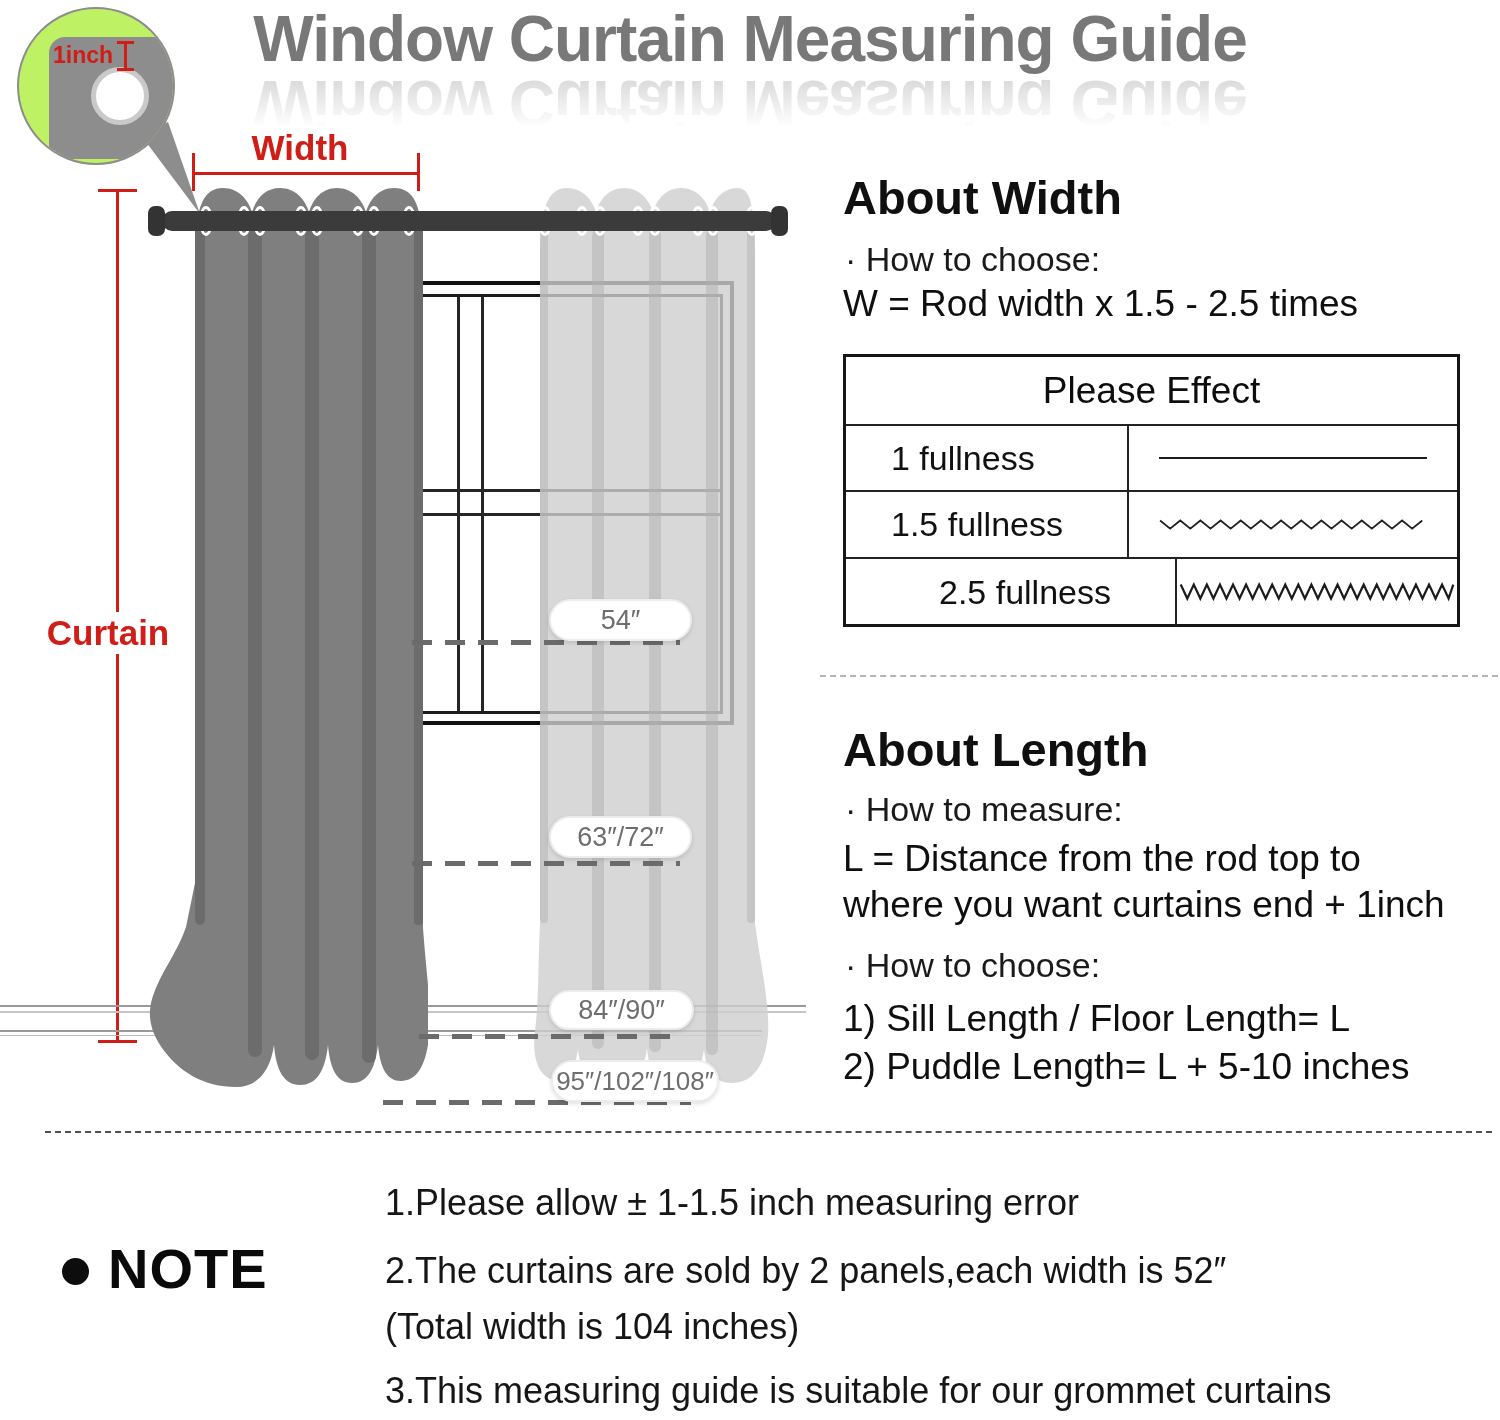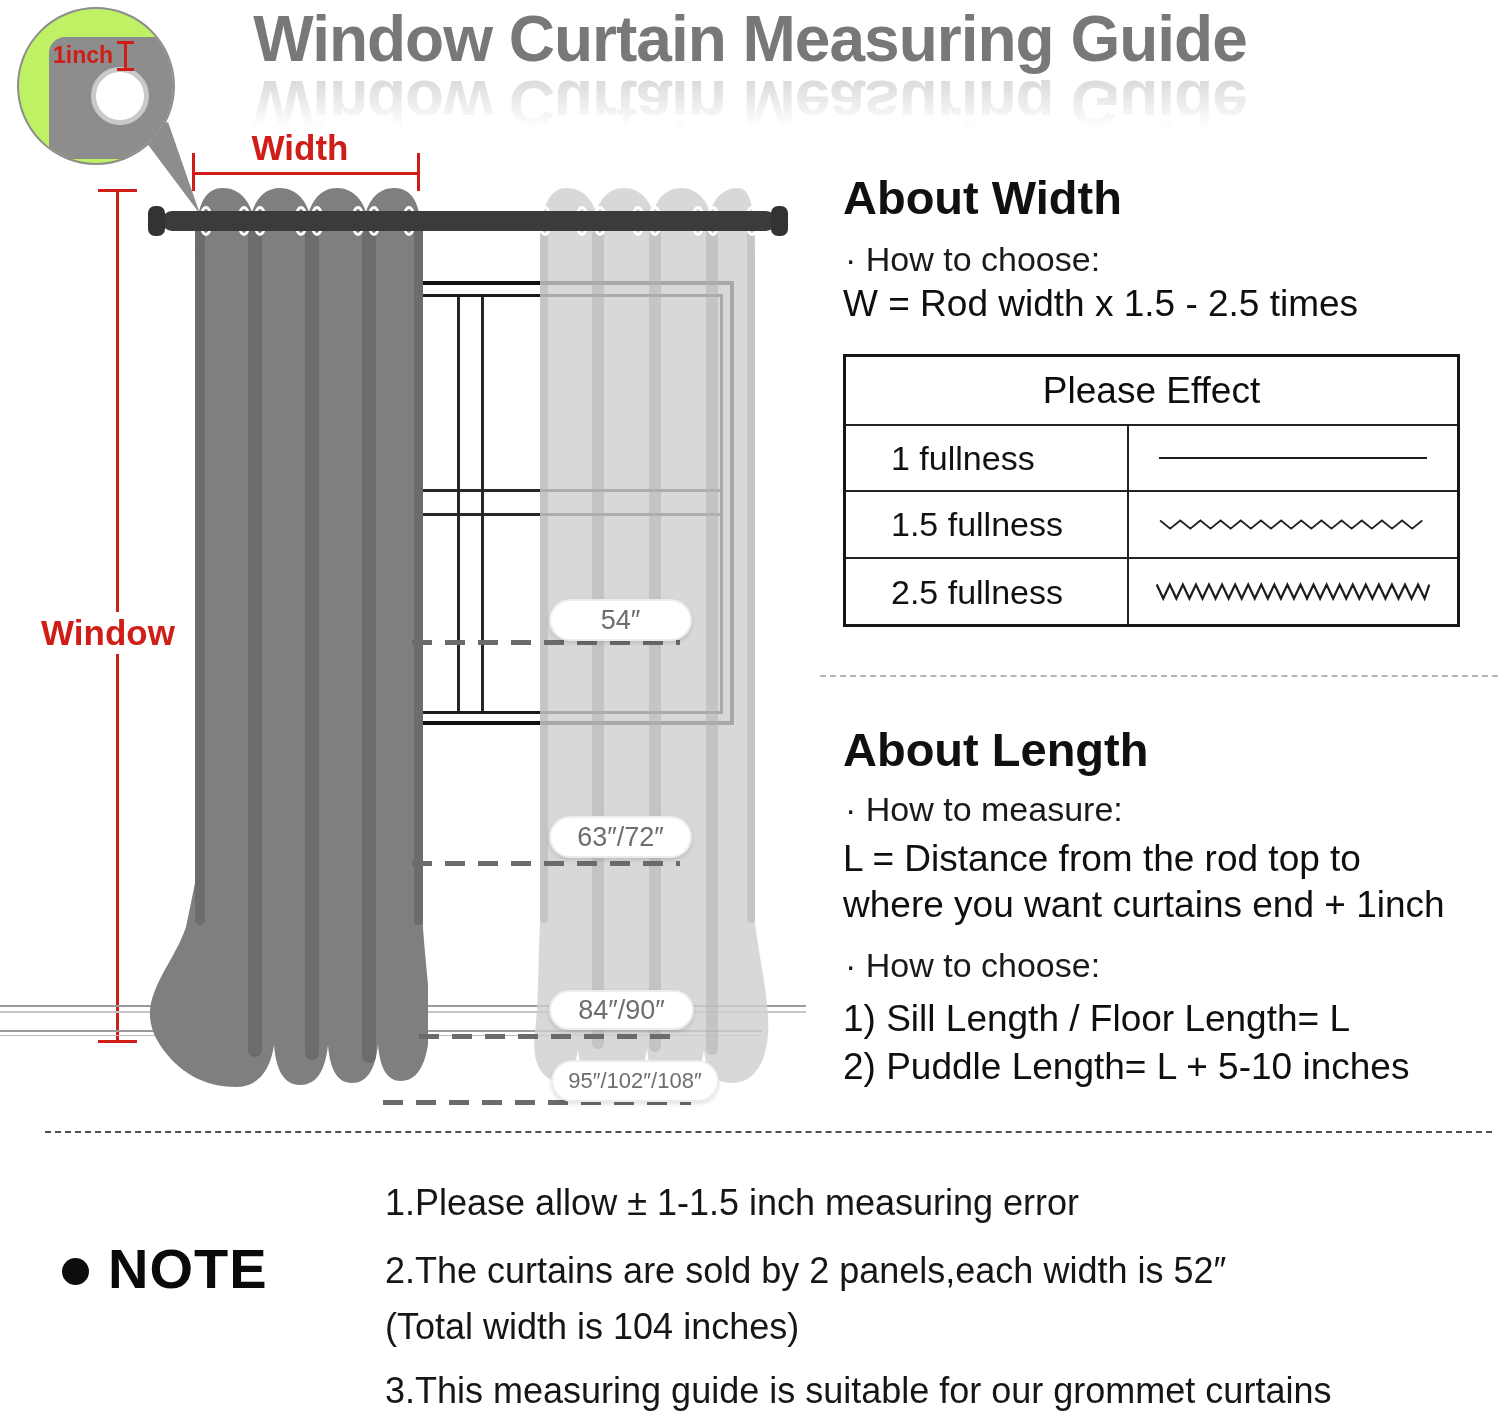--- a/index.html
+++ b/index.html
@@ -77,36 +77,36 @@
   .d54 { left:412px; top:640px; width:268px; }
   .d63 { left:412px; top:861px; width:268px; }
   .d84 { left:419px; top:1034px; width:261px; }
   .d95 { left:383px; top:1100px; width:308px; }
   .pill { background:#fff; border:2px solid #ececec; border-radius:999px; color:#6e6e6e;
       display:flex; align-items:center; justify-content:center; font-size:27px;
       box-shadow:0 2px 4px rgba(0,0,0,0.12); z-index:22; }
   .p54 { left:549px; top:599px; width:143px; height:42px; }
   .p63 { left:549px; top:816px; width:143px; height:42px; }
   .p84 { left:549px; top:990px; width:145px; height:40px; }
-  .p95 { left:551px; top:1060px; width:168px; height:42px; font-size:22px; }
+  .p95 { left:551px; top:1060px; width:168px; height:42px; font-size:26px; }
 
   
   .h1 { font-size:47px; font-weight:700; color:#101010; white-space:nowrap; }
   .body-sm { font-size:34px; color:#1a1a1a; white-space:nowrap; }
   .body-lg { font-size:37px; color:#0f0f0f; white-space:nowrap; }
   .aw-head { left:843px; top:170px; }
   .aw-how { left:845px; top:240px; }
   .aw-formula { left:843px; top:283px; }
 
   .folds-table { left:843px; top:354px; width:617px; height:273px; border:3px solid #161616;
       background:#fff; z-index:8; }
   .ft-header { height:69px; border-bottom:2px solid #232323; display:flex; align-items:center;
       justify-content:center; font-size:37px; color:#0d0d0d; }
   .ft-row { display:flex; border-bottom:2px solid #232323; }
-  .ft-row:last-child { border-bottom:none; }
+  .ft-row:last-child { border-bottom:none;margin-left:48px; }
   .ft-label { width:283px; border-right:2px solid #232323; display:flex; align-items:center;
       padding-left:45px; font-size:34px; color:#111; }
   .ft-effect { flex:1; display:flex; align-items:center; justify-content:center; }
   .r1 { height:66px; } .r2 { height:67px; } .r3 { height:66px; }
   .straight { width:268px; height:2px; background:#1d1d1d; }
 
   .sep1 { left:820px; top:675px; width:678px; border-top:2px dashed #b5b5b5; z-index:2; }
   .al-head { left:843px; top:722px; }
   .al-measure { left:845px; top:790px; }
   .al-f1 { left:843px; top:838px; }
@@ -147,21 +147,21 @@
     <div class="ibeam-bot"></div>
   </div>
 
   <div class="abs width-label">Width</div>
   <div class="abs red width-line"></div>
   <div class="abs red width-tick-l"></div>
   <div class="abs red width-tick-r"></div>
   <div class="abs red length-line"></div>
   <div class="abs red length-tick-t"></div>
   <div class="abs red length-tick-b"></div>
-  <div class="abs length-label">Window</div>
+  <div class="abs length-label">Curtain</div>
 
   <div class="abs floor1"></div>
   <div class="abs floor2"></div>
   <div class="abs floor3"></div>
   <div class="abs floor4"></div>
 
   <div class="abs win-outer"></div>
   <div class="abs win-inner"></div>
   <div class="abs win-vm1"></div>
   <div class="abs win-vm2"></div>

